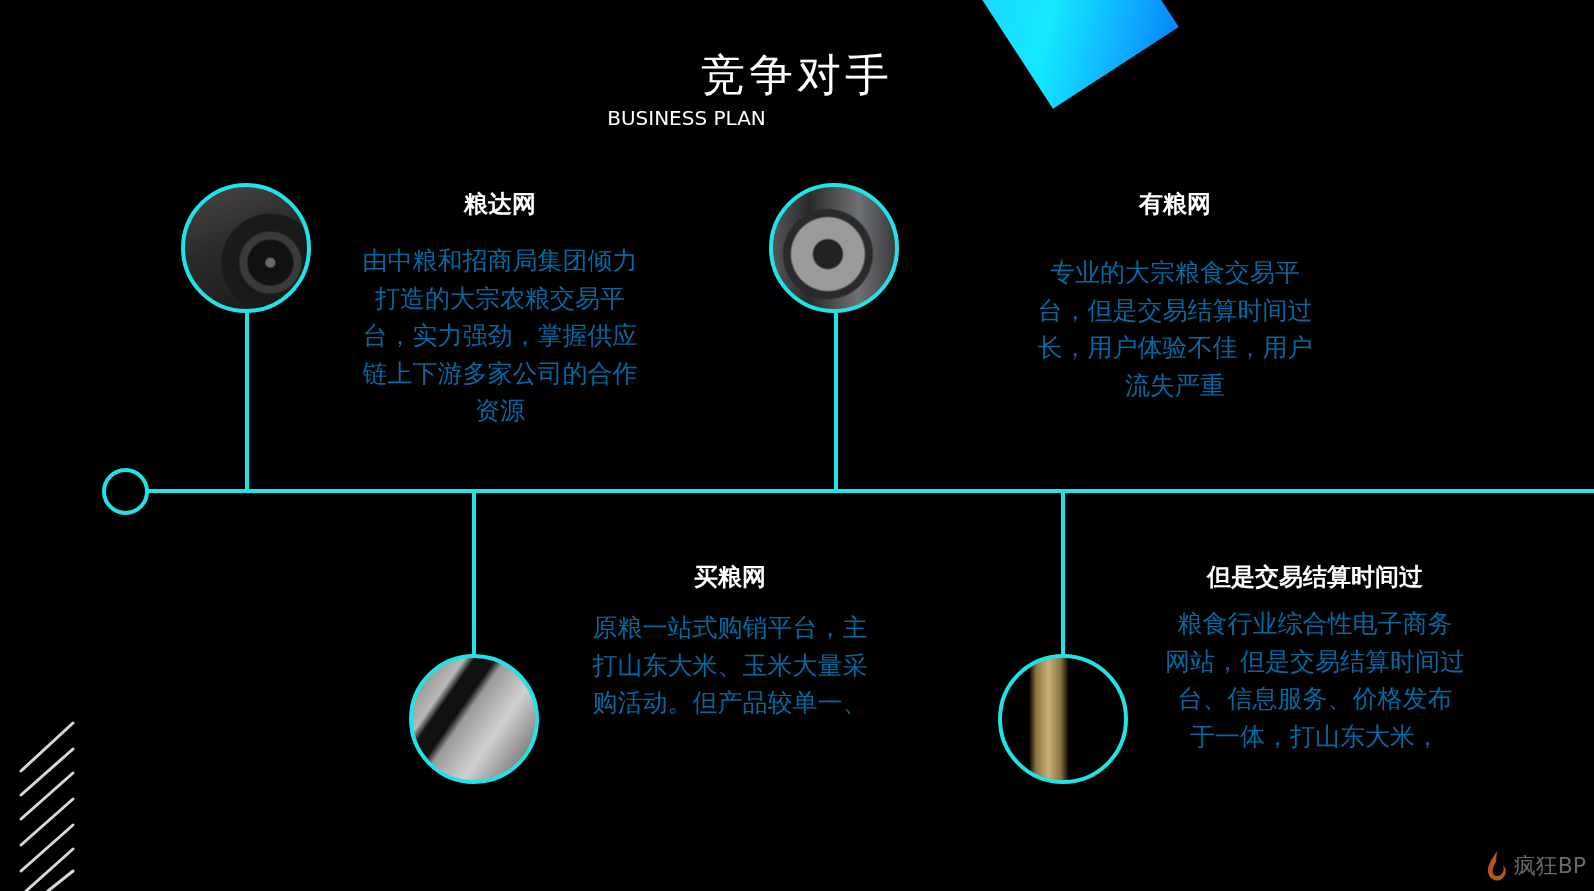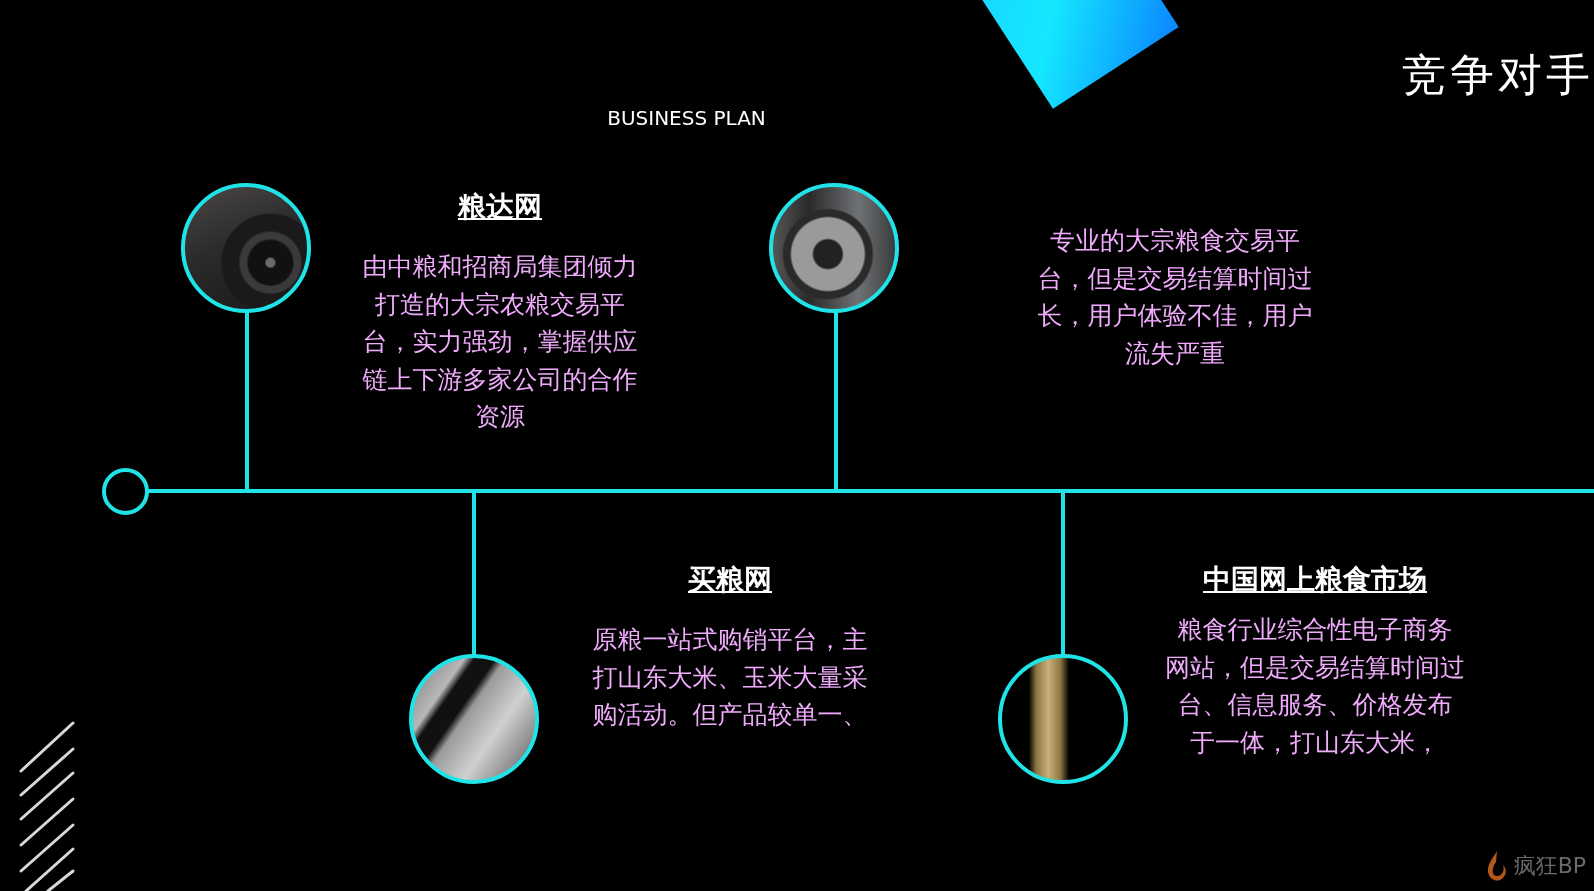--- a/index.html
+++ b/index.html
@@ -2,28 +2,28 @@
 <html><head>
 <meta charset="utf-8">
 <style>
   html, body { margin: 0; padding: 0; background: #000; }
   body { width: 1594px; height: 891px; position: relative; overflow: hidden;
          font-family: "DejaVu Sans", "Liberation Sans", sans-serif; color: #fff; }
   .abs { position: absolute; }
   .deco-square { position: absolute; left: 1000px; top: -70px; width: 150px; height: 150px;
     transform: rotate(-33deg); transform-origin: center;
     background: linear-gradient(135deg, #1ad6ff 0%, #14e8ff 40%, #0a86ff 100%); }
-  .title { left: 0; width: 1594px; top: 46px; text-align: right; font-size: 44px; letter-spacing: 4px; }
+  .title { left: 0; width: 1594px; top: 46px; text-align: center; font-size: 44px; letter-spacing: 4px; }
   .subtitle { left: 0; width: 1373px; top: 106px; text-align: center; font-size: 20px; }
   .hline { background: #20e3e8; height: 4px; }
   .vline { background: #20e3e8; width: 4px; }
   .ring { border: 4px solid #20e3e8; border-radius: 50%; box-sizing: border-box; }
   .photo { border-radius: 50%; overflow: hidden; box-sizing: border-box; border: 4px solid #20e3e8; }
-  .card-title { text-align: center; font-size: 28px; font-weight: bold; text-decoration: underline; }
-  .card-body { text-align: center; font-size: 25px; line-height: 37.5px; color: #f0abfc; }
+  .card-title { text-align: center; font-size: 24px; font-weight: bold; }
+  .card-body { text-align: center; font-size: 25px; line-height: 37.5px; color: #0369a1; }
   .hatch { position: absolute; left: 18px; top: 715px; width: 58px; height: 176px; }
   .logo { position: absolute; right: 8px; bottom: 8px; display: flex; align-items: center; gap: 4px;
     color: #6a6a6a; font-size: 22px; }
 </style>
 </head>
 <body>
 
 <div class="deco-square"></div>
 
 <div class="abs title">竞争对手</div>
@@ -47,39 +47,40 @@
   <div class="card-body" style="margin-top:22px;">
     <div>由中粮和招商局集团倾力</div>
     <div>打造的大宗农粮交易平</div>
     <div>台，实力强劲，掌握供应</div>
     <div>链上下游多家公司的合作</div>
     <div>资源</div>
   </div>
 </div>
 
 <div class="abs" style="left:1015px;top:188px;width:320px;">
+  <div class="card-title">有粮网</div>
   <div class="card-body" style="margin-top:34px;">
     <div>专业的大宗粮食交易平</div>
     <div>台，但是交易结算时间过</div>
     <div>长，用户体验不佳，用户</div>
     <div>流失严重</div>
   </div>
 </div>
 
 <div class="abs" style="left:570px;top:561px;width:320px;">
   <div class="card-title">买粮网</div>
-  <div class="card-body" style="margin-top:22px;">
+  <div class="card-body" style="margin-top:16px;">
     <div>原粮一站式购销平台，主</div>
     <div>打山东大米、玉米大量采</div>
     <div>购活动。但产品较单一、</div>
   </div>
 </div>
 
 <div class="abs" style="left:1150px;top:561px;width:330px;">
-  <div class="card-title">中国网上粮食市场</div>
+  <div class="card-title">但是交易结算时间过</div>
   <div class="card-body" style="margin-top:12px;">
     <div>粮食行业综合性电子商务</div>
     <div>网站，但是交易结算时间过</div>
     <div>台、信息服务、价格发布</div>
     <div>于一体，打山东大米，</div>
   </div>
 </div>
 
 <svg class="hatch" viewBox="0 0 58 176">
   <g stroke="#d8d8d8" stroke-width="3" stroke-linecap="round">

